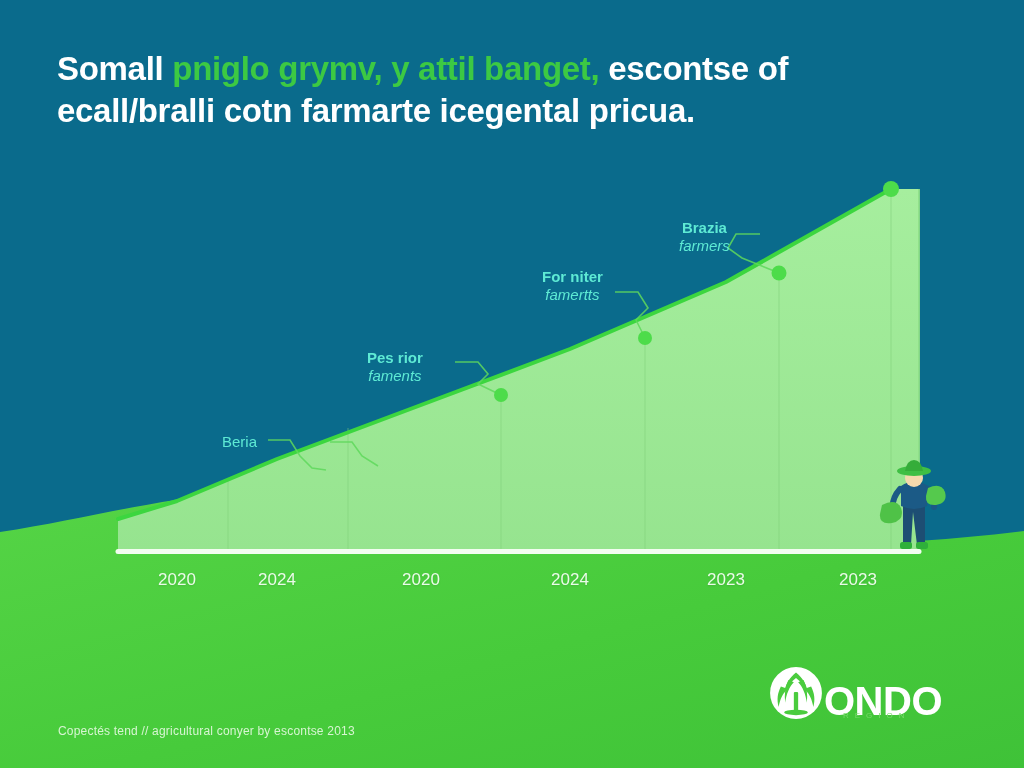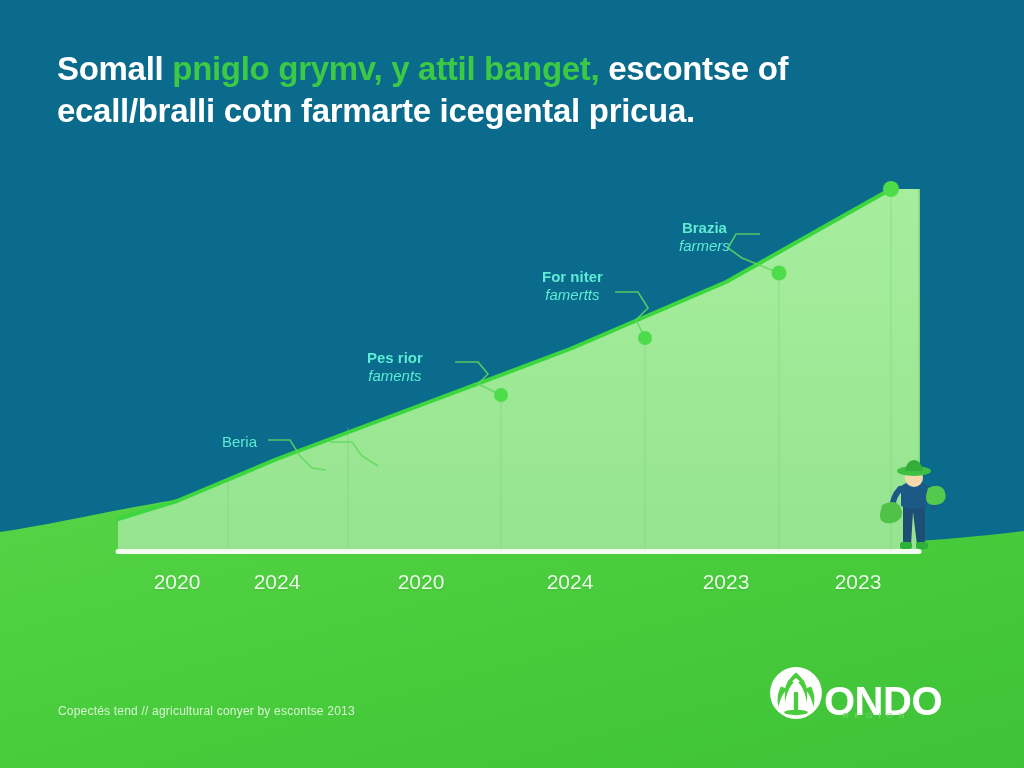--- a/index.html
+++ b/index.html
@@ -49,29 +49,29 @@
   .annot .a2 { font-size:15px; font-weight:normal; display:block;font-style:italic; }
   #annot-brazia   { left:679px; top:219px; }
   #annot-forniter { left:542px; top:268px; }
   #annot-pesrior  { left:367px; top:349px; }
   #annot-beria    { left:222px; top:433px; }
   #annot-beria .a1 { font-weight:normal; font-size:15px; }
 
   
   .xlabel {
     position:absolute; top:570px;
-    font-size:21px; color:#eafbe8;
+    font-size:17px; color:#eafbe8;
     transform:translateX(-50%);
     text-shadow:0 1px 2px rgba(0,0,0,.10);
     text-align:right;
   }
 
   
   .footer-note {
-    position:absolute; left:58px; top:704px;
+    position:absolute; left:58px; top:724px;
     font-size:12px; color:#d7f5d2;
     letter-spacing:0.2px;
   }
 
   
   #logo {
     position:absolute; left:769px; top:666px;
     display:flex; align-items:flex-end; gap:1px;
   }
   #logo .mark { width:54px; height:54px; flex:none; }

